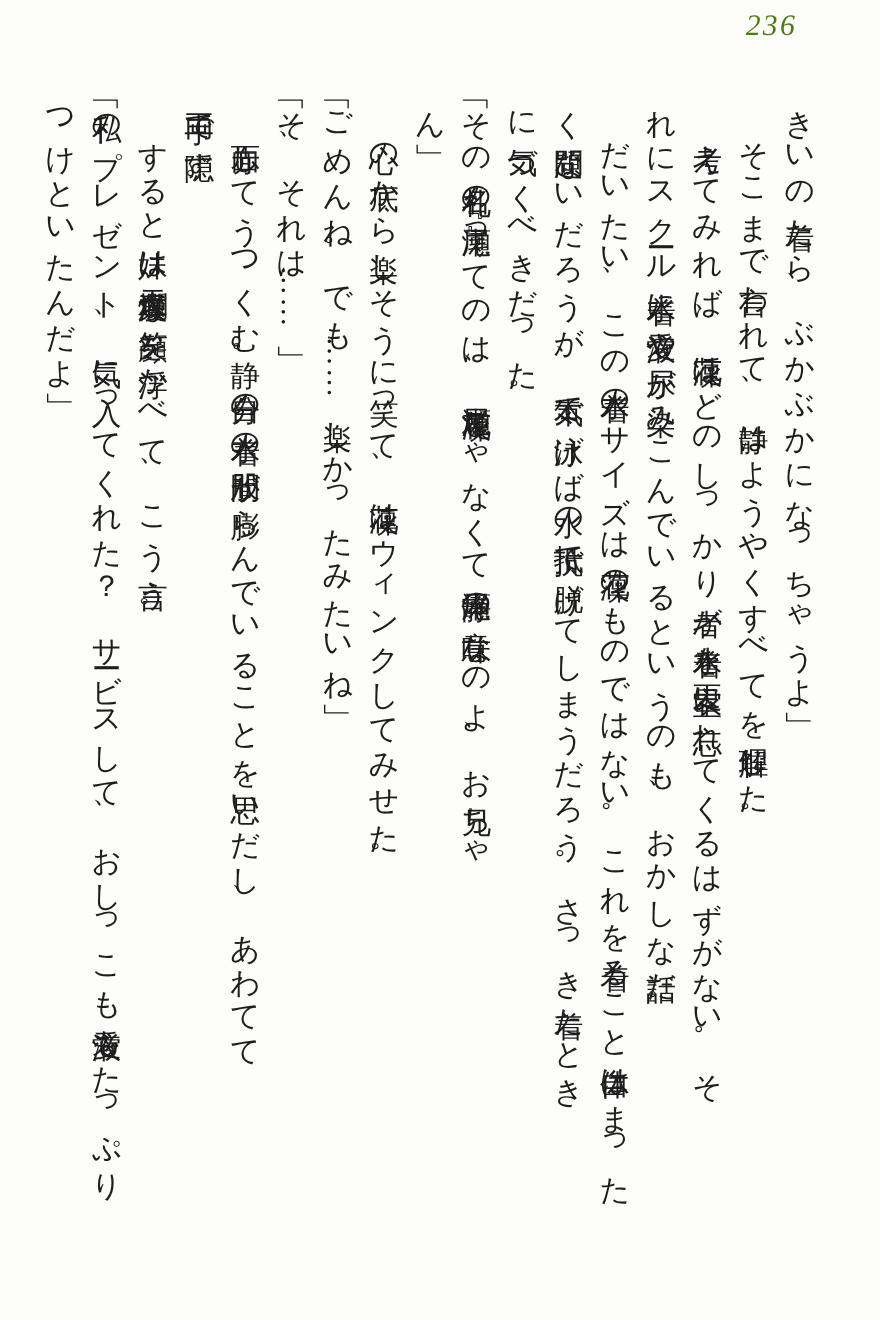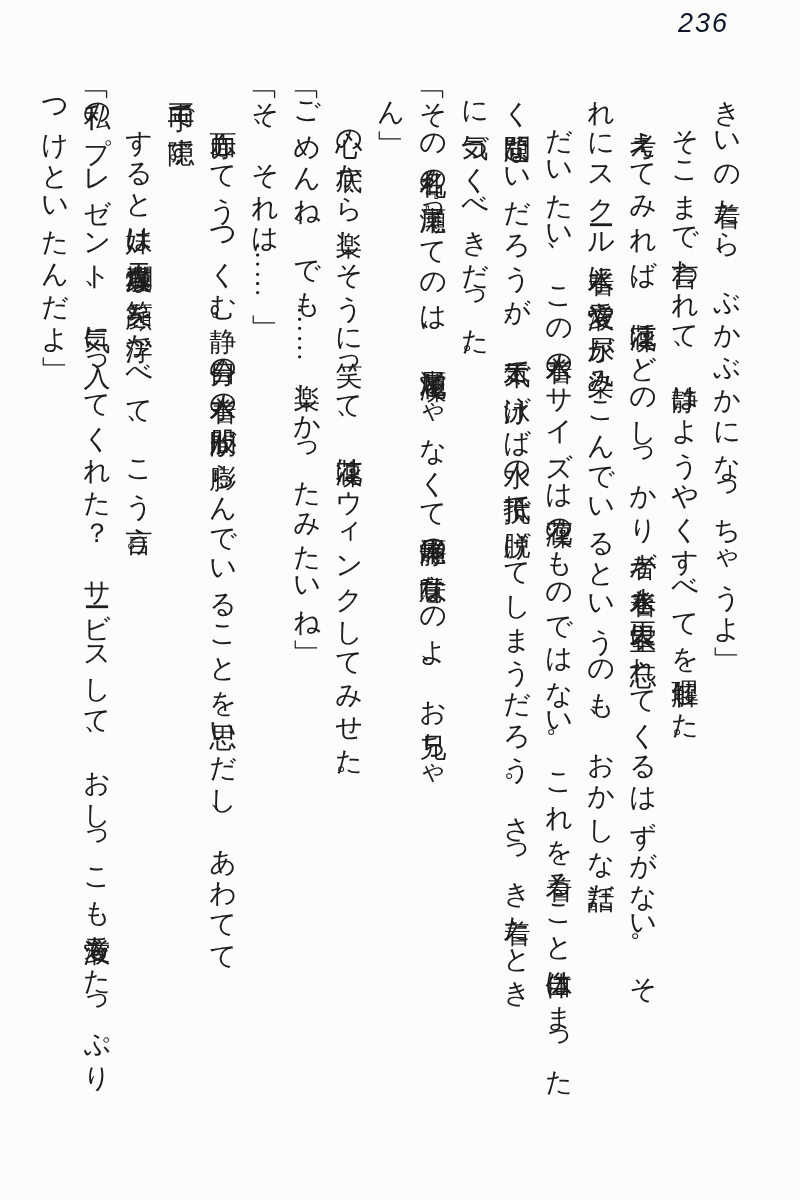--- a/index.html
+++ b/index.html
@@ -12,25 +12,25 @@
     width: 800px;
     height: 1200px;
     background: #fcfcfa;
     overflow: hidden;
     font-family: "Liberation Serif", "DejaVu Serif", serif;
   }
   .page-number {
     position: absolute;
     top: 8px;
     left: 678px;
-    font-family: Liberation Sans, sans-serif;
+    font-family: Liberation Serif, serif;
     font-style: italic;
     font-size: 27px;
     letter-spacing: 2px;
-    color: #0f172a;
+    color: #4d7c0f;
   }
   .vtext {
     position: absolute;
     top: 82px;
     right: 52px;
     height: 1106px;
     writing-mode: vertical-rl;
     text-orientation: mixed;
     font-size: 27px;
     letter-spacing: 1.5px;

